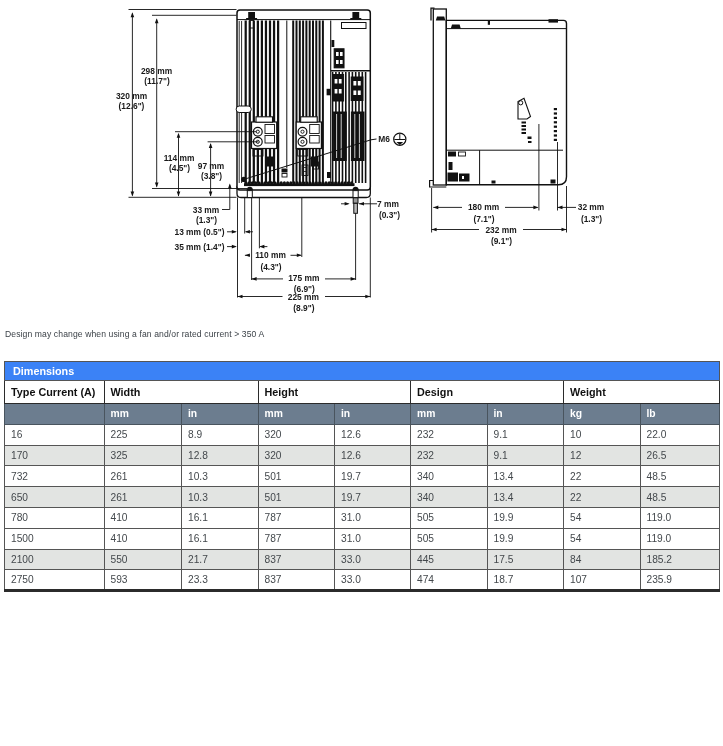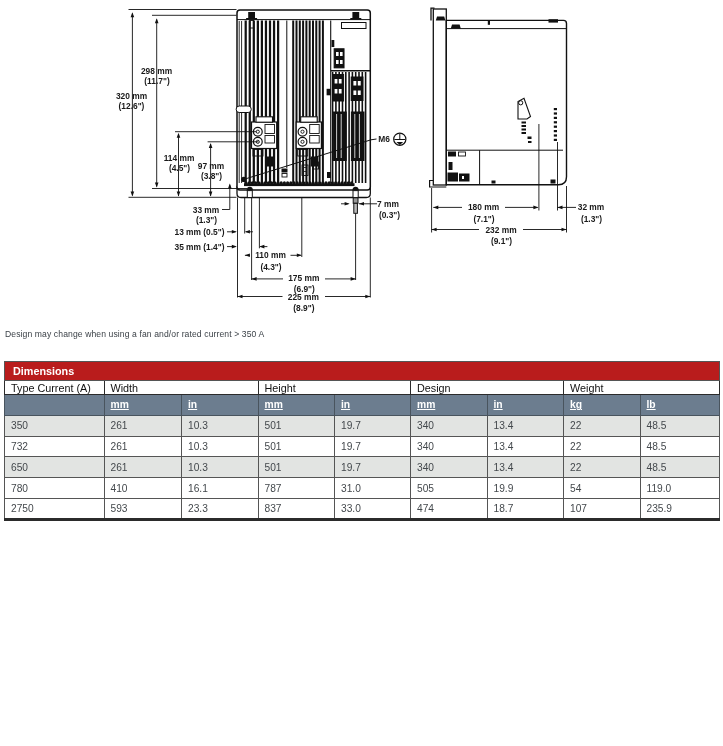--- a/index.html
+++ b/index.html
@@ -6,26 +6,26 @@
 html,body { background:#fff; }
 #page { position:relative; width:723px; height:746px; background:#fff;
   font-family:"Liberation Sans", sans-serif; overflow:hidden; }
 #draw { position:absolute; left:0; top:0; }
 #note { position:absolute; left:5px; top:329px; font-size:8.6px; color:#3c4248;
   letter-spacing:0.1px; }
 #tblwrap { position:absolute; left:4px; top:360.5px; width:715.5px; }
 table { border-collapse:collapse; table-layout:fixed; width:715.5px;
   border:1px solid #2b2b2b; border-bottom:3px solid #2b2b2b; }
 td, th { overflow:hidden; white-space:nowrap; }
-.titlebar td { background:#b91c1c; color:#fff; font-size:10.8px; font-weight:bold;
+.titlebar td { background:#3b82f6; color:#fff; font-size:10.8px; font-weight:bold;
   height:19.5px; padding-left:8px; text-align:left; }
-.hdr td { background:#fff; color:#111; font-size:10.8px; font-weight:normal;
-  height:14px; padding-left:6px; border:1px solid #2b2b2b; }
+.hdr td { background:#fff; color:#111; font-size:10.8px; font-weight:bold;
+  height:23px; padding-left:6px; border:1px solid #2b2b2b; }
 .sub td { background:#6c7d8f; color:#fff; font-size:10.3px; font-weight:bold;
-  height:20.8px; padding-left:6px; border:1px solid #49545e;text-decoration:underline; }
+  height:20.8px; padding-left:6px; border:1px solid #49545e; }
 tbody td { font-size:10.2px; color:#43484c; height:20.82px; padding-left:6px;
   border:1px solid #555; background:#fff; }
 tr.alt td { background:#e2e4e2; }
 </style>
 </head>
 <body>
 <div id="page">
 <svg id="draw" width="723" height="330" viewBox="0 0 723 330" font-family="Liberation Sans, sans-serif">
 <path d="M 237.0 186.3 L 370.3 186.3 L 370.3 193.5 Q 370.3 197.5 366.3 197.5 L 241.0 197.5 Q 237.0 197.5 237.0 193.5 Z" fill="#fff" stroke="#111" stroke-width="1.3"></path>
 <rect x="237.0" y="10.0" width="133.3" height="180.0" fill="#fff" stroke="#111" stroke-width="1.5" rx="3"></rect>
@@ -330,30 +330,41 @@
             <td>in</td>
             <td>mm</td>
             <td>in</td>
             <td>mm</td>
             <td>in</td>
             <td>kg</td>
             <td>lb</td>
           </tr>
 </tbody>
         <tbody>
+<tr>
+            <td>16</td>
+            <td>225</td>
+            <td>8.9</td>
+            <td>320</td>
+            <td>12.6</td>
+            <td>232</td>
+            <td>9.1</td>
+            <td>10</td>
+            <td>22.0</td>
+          </tr>
 <tr class="alt">
-            <td>350</td>
-            <td>261</td>
-            <td>10.3</td>
-            <td>501</td>
-            <td>19.7</td>
-            <td>340</td>
-            <td>13.4</td>
-            <td>22</td>
-            <td>48.5</td>
+            <td>170</td>
+            <td>325</td>
+            <td>12.8</td>
+            <td>320</td>
+            <td>12.6</td>
+            <td>232</td>
+            <td>9.1</td>
+            <td>12</td>
+            <td>26.5</td>
           </tr>
 <tr>
             <td>732</td>
             <td>261</td>
             <td>10.3</td>
             <td>501</td>
             <td>19.7</td>
             <td>340</td>
             <td>13.4</td>
             <td>22</td>
@@ -375,20 +386,42 @@
             <td>410</td>
             <td>16.1</td>
             <td>787</td>
             <td>31.0</td>
             <td>505</td>
             <td>19.9</td>
             <td>54</td>
             <td>119.0</td>
           </tr>
 <tr>
+            <td>1500</td>
+            <td>410</td>
+            <td>16.1</td>
+            <td>787</td>
+            <td>31.0</td>
+            <td>505</td>
+            <td>19.9</td>
+            <td>54</td>
+            <td>119.0</td>
+          </tr>
+<tr class="alt">
+            <td>2100</td>
+            <td>550</td>
+            <td>21.7</td>
+            <td>837</td>
+            <td>33.0</td>
+            <td>445</td>
+            <td>17.5</td>
+            <td>84</td>
+            <td>185.2</td>
+          </tr>
+<tr>
             <td>2750</td>
             <td>593</td>
             <td>23.3</td>
             <td>837</td>
             <td>33.0</td>
             <td>474</td>
             <td>18.7</td>
             <td>107</td>
             <td>235.9</td>
           </tr>

